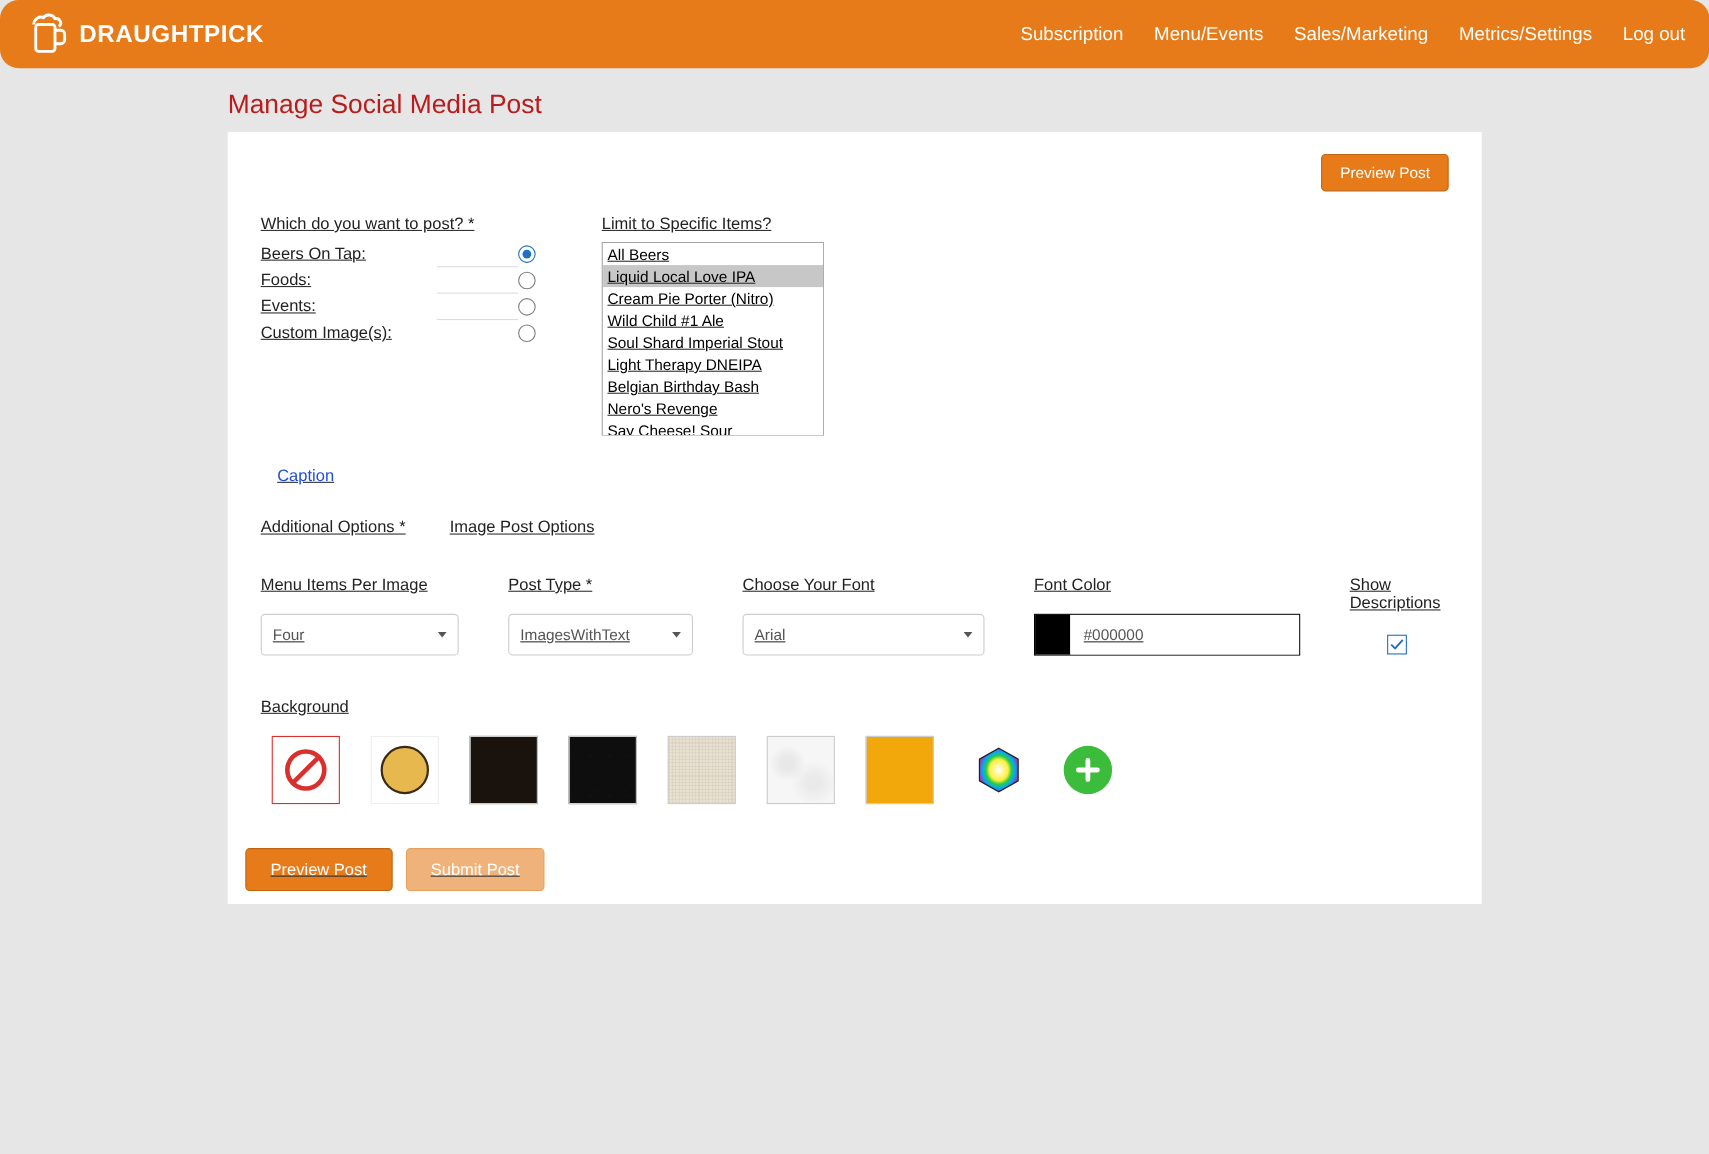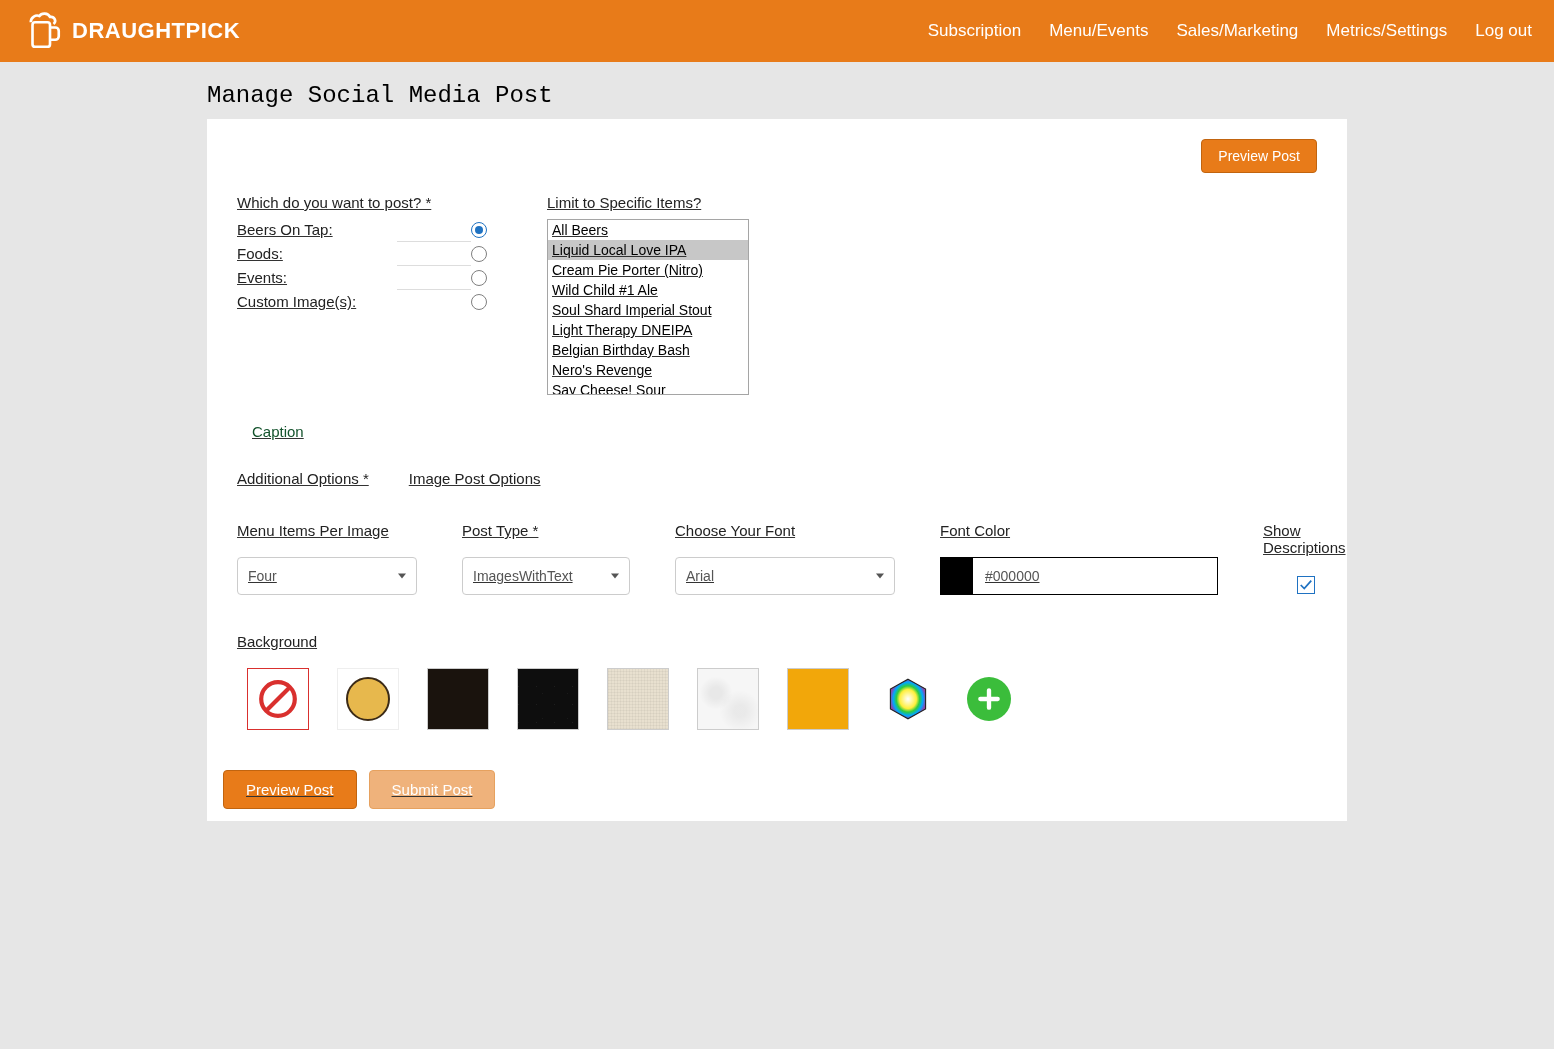--- a/index.html
+++ b/index.html
@@ -10,20 +10,21 @@
     font-size: 14px;
   }
   
   .header {
     background: #e87b19;
     height: 62px;
     display: flex;
     align-items: center;
     padding: 0 22px;
     color: #fff;
+    border-radius: 17px;
   }
   .logo {
     display: flex;
     align-items: center;
     gap: 8px;
     font-weight: 700;
     font-size: 22px;
     letter-spacing: 0.5px;
   }
   .logo svg { width: 42px; height: 42px; }
@@ -36,24 +37,23 @@
     cursor: pointer;
   }
   
   .page {
     max-width: 1170px;
     margin: 0 auto;
     padding: 0 15px;
   }
   .page-title {
     font-size: 24px;
-    color: #000000;
+    color: #b91c1c;
     margin: 20px 0 10px 0;
     font-weight: 500;
-    font-family: Liberation Mono, monospace;
   }
   .panel {
     background: #fff;
     padding: 20px 30px 12px 30px;
     min-height: 700px;
     position: relative;
     text-decoration: underline;
   }
   .preview-top {
     float: right;
@@ -115,21 +115,21 @@
     line-height: 20px;
     color: #000;
     cursor: pointer;
     white-space: nowrap;
     overflow: hidden;
   }
   .limit-select .opt.selected { background: #c7c7c7; }
 
   
   .caption-block { margin: 28px 15px 0 15px; }
-  .caption-block .cap-label { font-size:15px; color:#14532d;margin-top:14px; }
+  .caption-block .cap-label { font-size:15px; color:#1d4ed8;margin-top:14px; }
   .caption-textarea {
     width: 100%;
     height: 126px;
     border: 1px solid #ccc;
     border-radius: 4px;
     padding: 8px 10px;
     font-size: 14px;
     color:#555;
     margin-top: 18px;
     resize: vertical;
@@ -169,21 +169,21 @@
   .select-box.mid { width: 180px; }
   .select-box.wide { width: 220px; }
   .select-box::after {
     content:""; position:absolute; right:10px; top:50%;
     border-left:4px solid transparent;
     border-right:4px solid transparent;
     border-top:5px solid #555;
     transform: translateY(-50%);
   }
   .font-color-wrap {
-    display:flex; border:1px solid #000; height:38px; width: 278px;
+    display:flex; border:1px solid #000; height:38px; width: 242px;
   }
   .swatch { width:32px; background:#000; }
   .hex-input {
     border:none; flex:1; padding:0 12px; font-size:14px; color:#555; outline:none;
   }
   .show-desc-col { }
   .show-desc-col .cb {
     width:18px; height:18px; border:1.5px solid #1f72c2; display:inline-flex;
     align-items:center; justify-content:center; margin-top:2px;
   }

